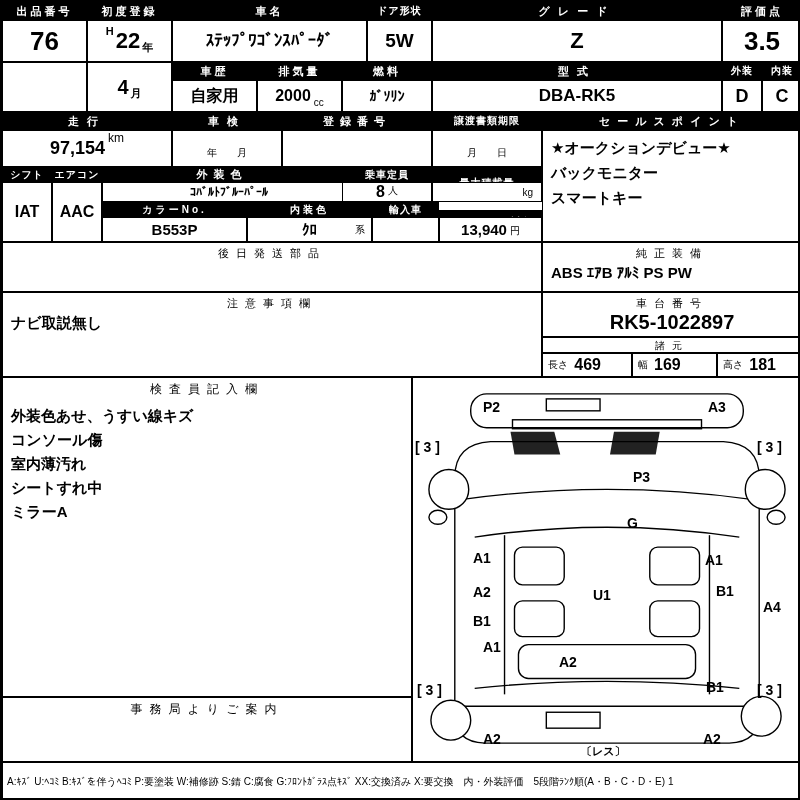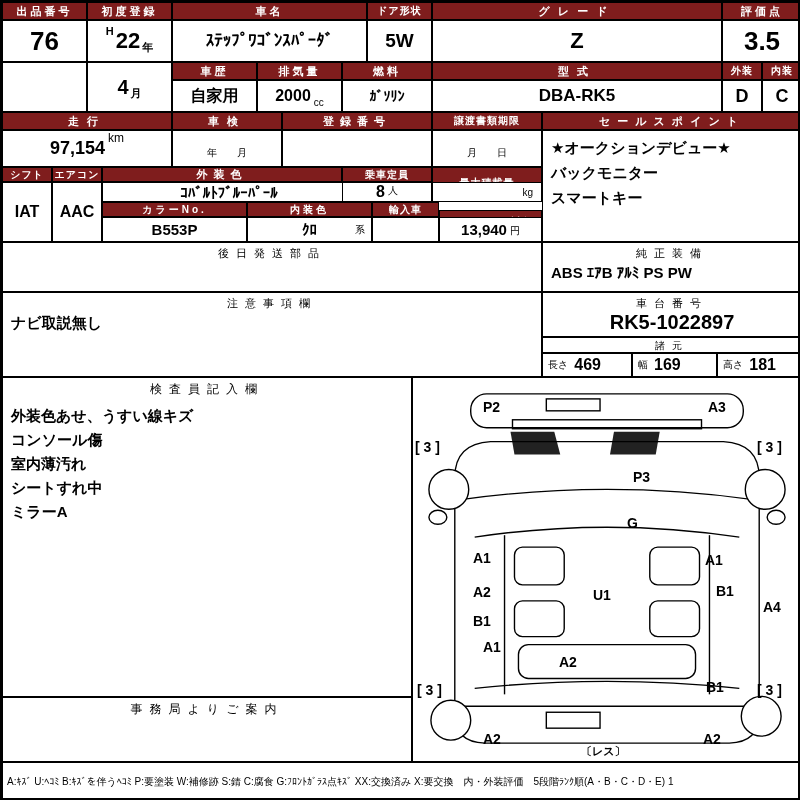--- a/index.html
+++ b/index.html
@@ -1,19 +1,19 @@
 <!DOCTYPE html>
 <html><head>
 <meta charset="utf-8">
 <style>
   * { margin:0; padding:0; box-sizing:border-box; }
   body { background:#fff; font-family:"Liberation Sans","DejaVu Sans",sans-serif; color:#000; }
   .sheet { position:relative; width:800px; height:800px; background:#fff; border:2px solid #000; overflow:hidden; }
   .cell { position:absolute; border:1px solid #000; background:#fff; }
-  .hdr { background:#7f1d1d; color:#fff; display:flex; align-items:center; justify-content:center;
+  .hdr { background:#000000; color:#fff; display:flex; align-items:center; justify-content:center;
          font-weight:bold; font-size:11px; letter-spacing:3px; }
   .hdr.sm { font-size:10px; letter-spacing:1px; }
   .val { display:flex; align-items:center; justify-content:center; font-weight:bold; }
   .unit { font-size:10px; font-weight:normal; align-self:flex-end; padding:0 0 3px 3px; }
   .affix { font-size:11px; font-weight:bold; }
   .affix.top { align-self:flex-start; padding:4px 2px 0 0; }
   .affix.bot { align-self:flex-end; padding:0 0 6px 2px; }
   .sec-hdr { text-align:center; font-size:11px; letter-spacing:7px; padding-top:3px; font-weight:normal; }
   .sec-content { font-size:15px; font-weight:bold; padding:3px 8px; }
   .line { font-size:15px; font-weight:bold; line-height:25px; white-space:nowrap; }
@@ -98,21 +98,21 @@
     <div class="line">バックモニター</div>
     <div class="line">スマートキー</div>
   </div>
 
   <div class="cell hdr sm" style="left:0;top:165px;width:50px;height:15px">シフト</div>
   <div class="cell hdr sm" style="left:50px;top:165px;width:50px;height:15px">エアコン</div>
   <div class="cell val" style="left:50px;top:180px;width:50px;height:60px;font-size:16px">AAC</div>
   <div class="cell val" style="left:0;top:180px;width:50px;height:60px;font-size:16px">IAT</div>
 
   <div class="cell hdr" style="left:100px;top:165px;width:240px;height:15px;letter-spacing:6px">外装色</div>
-  <div class="cell val" style="left:100px;top:180px;width:254px;height:20px;font-size:15px">ｺﾊﾞﾙﾄﾌﾞﾙｰﾊﾟｰﾙ</div>
+  <div class="cell val" style="left:100px;top:180px;width:254px;height:20px;font-size:12px">ｺﾊﾞﾙﾄﾌﾞﾙｰﾊﾟｰﾙ</div>
 
   <div class="cell hdr sm" style="left:340px;top:165px;width:90px;height:15px">乗車定員</div>
   <div class="cell val" style="left:340px;top:180px;width:90px;height:20px;font-size:16px">
     <span>8</span>
     <span class="unit">人</span>
   </div>
 
   <div class="cell hdr sm" style="left:430px;top:165px;width:110px;height:32px">最大積載量</div>
   <div class="cell val" style="left:430px;top:180px;width:110px;height:20px;font-size:10px;font-weight:normal;justify-content:flex-end;padding-right:8px">kg</div>
 

